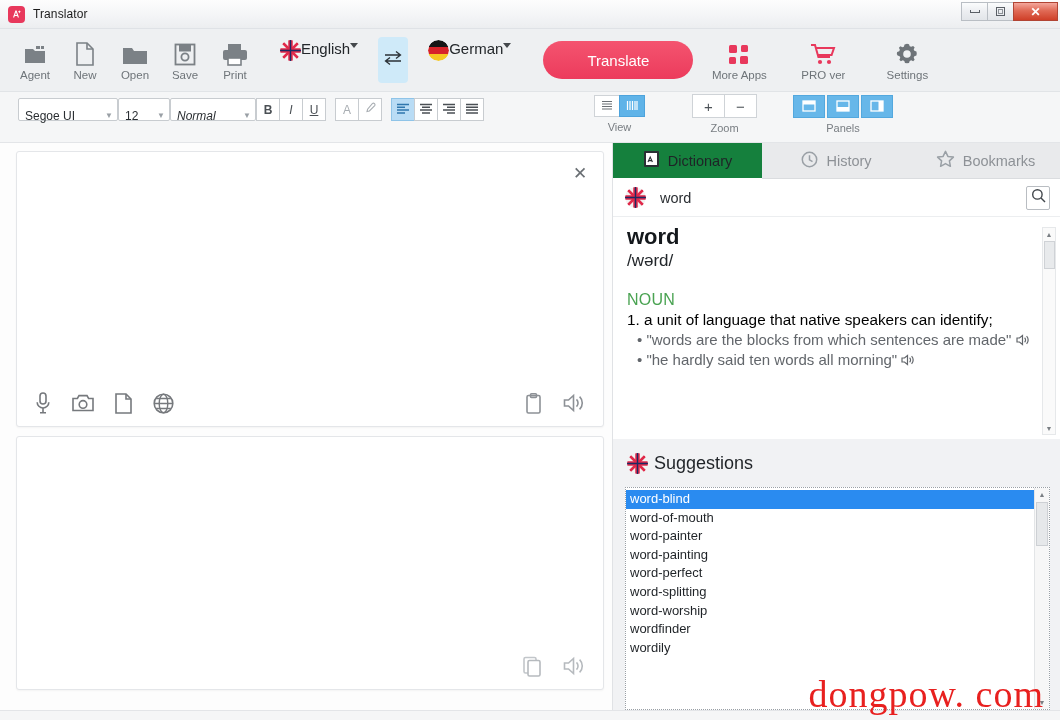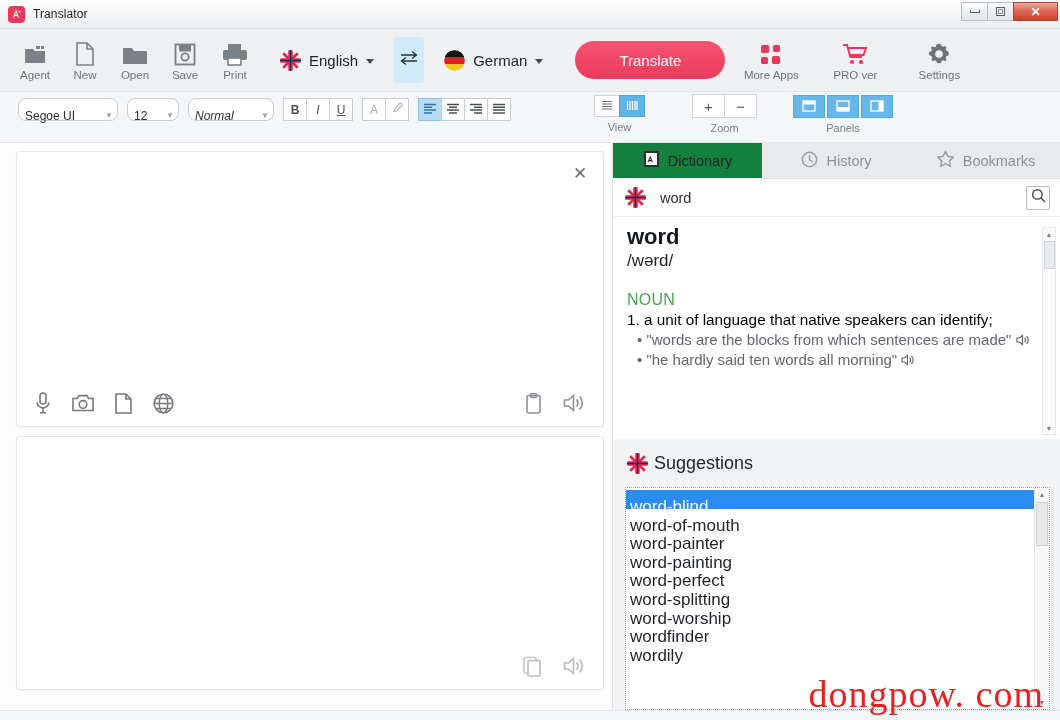--- a/index.html
+++ b/index.html
@@ -67,21 +67,21 @@
   }
   .tb-item {
     width: 50px; height: 56px;
     display: flex; flex-direction: column; align-items: center; justify-content: center;
     gap: 3px; cursor: default;
   }
   .tb-item .ic { height: 26px; display:flex; align-items:flex-end; }
   .tb-item .lbl { font-size: 11.5px; color: #6e7479; }
 
   .lang-sel {
-    display: flex; align-items: center; gap: 8px;
+    display: flex; 
     margin-left: 14px; height: 40px; padding: 0 6px;
     cursor: default;
   }
   .lang-sel .name { font-size: 15px; color: #23272b; }
   .caret { width:0;height:0;border-left:4.5px solid transparent;border-right:4.5px solid transparent;border-top:5px solid #44484c; margin-top:3px;}
   .flag { width: 21px; height: 21px; border-radius: 50%; overflow:hidden; flex:none; position:relative;}
   .swap-btn {
     width: 30px; height: 46px; margin-left: 14px;
     background: #cfeaf9; border-radius: 4px;
     display:flex; align-items:center; justify-content:center;
@@ -103,24 +103,23 @@
   .fmtbar {
     height: 51px;
     background: #f5f6f7;
     border-bottom: 1px solid #e3e5e8;
     display: flex; align-items: flex-start;
     padding: 6px 0 0 18px;
     position: relative;
   }
   .combo {
     height: 23px; background: #fff;
-    border: 1px solid #c8ccd0; border-radius: 8px;
+    border: 1px solid #c8ccd0; border-radius: 2px;
     display: flex; align-items: center;
     padding: 12px 0 0 6px; font-size: 12px; color: #2a2e32;
-    margin-right: 9px;
   }
   .combo .arrow { margin-left:auto; width: 16px; text-align:center; color:#9aa0a6; font-size:8px;}
   .c-font { width: 100px; }
   .c-size { width: 52px; }
   .c-style{ width: 86px; font-style: italic; }
   .btn-group { display:flex; margin-right: 9px; }
   .fbtn {
     width: 24px; height: 23px; background:#fff;
     border:1px solid #c8ccd0; margin-left:-1px;
     display:flex; align-items:center; justify-content:center;
@@ -216,21 +215,21 @@
     height: 48px; display:flex; align-items:center; gap: 6px;
     padding-left: 14px; background:#f1f2f4;
   }
   .sugg-head .t { font-size: 18px; color:#1f2327; }
   .sugg-wrap {
     margin: 0 10px 0 12px; background:#fff;
     border: 1px dotted #9aa0a6; position:relative; flex:1;
     overflow:hidden;
   }
   .sugg-list { padding: 2px 0 0 0; }
-  .sugg-item { font-size: 17px; color:#1f2327; padding: 8px 4px; height: 18.6px; line-height: 18.6px;}
+  .sugg-item { font-size: 13px; color:#1f2327; padding: 0 4px; height: 18.6px; line-height: 18.6px;}
   .sugg-item.sel { background:#2a8bf0; color:#fff; }
   .sugg-scroll {
     position:absolute; right:0; top:0; bottom:0; width: 15px;
     background:#f7f7f7; border-left:1px solid #e3e5e7;
     display:flex;flex-direction:column;align-items:center;
   }
   .sugg-scroll .arw{font-size:7px;color:#7a7f84;height:13px;display:flex;align-items:center;}
   .sugg-scroll .thumb{width:12px;height:44px;background:#e6e8ea;border:1px solid #cdd0d4;margin-top:1px;}
   .sugg-scroll .sp{flex:1;}
 

